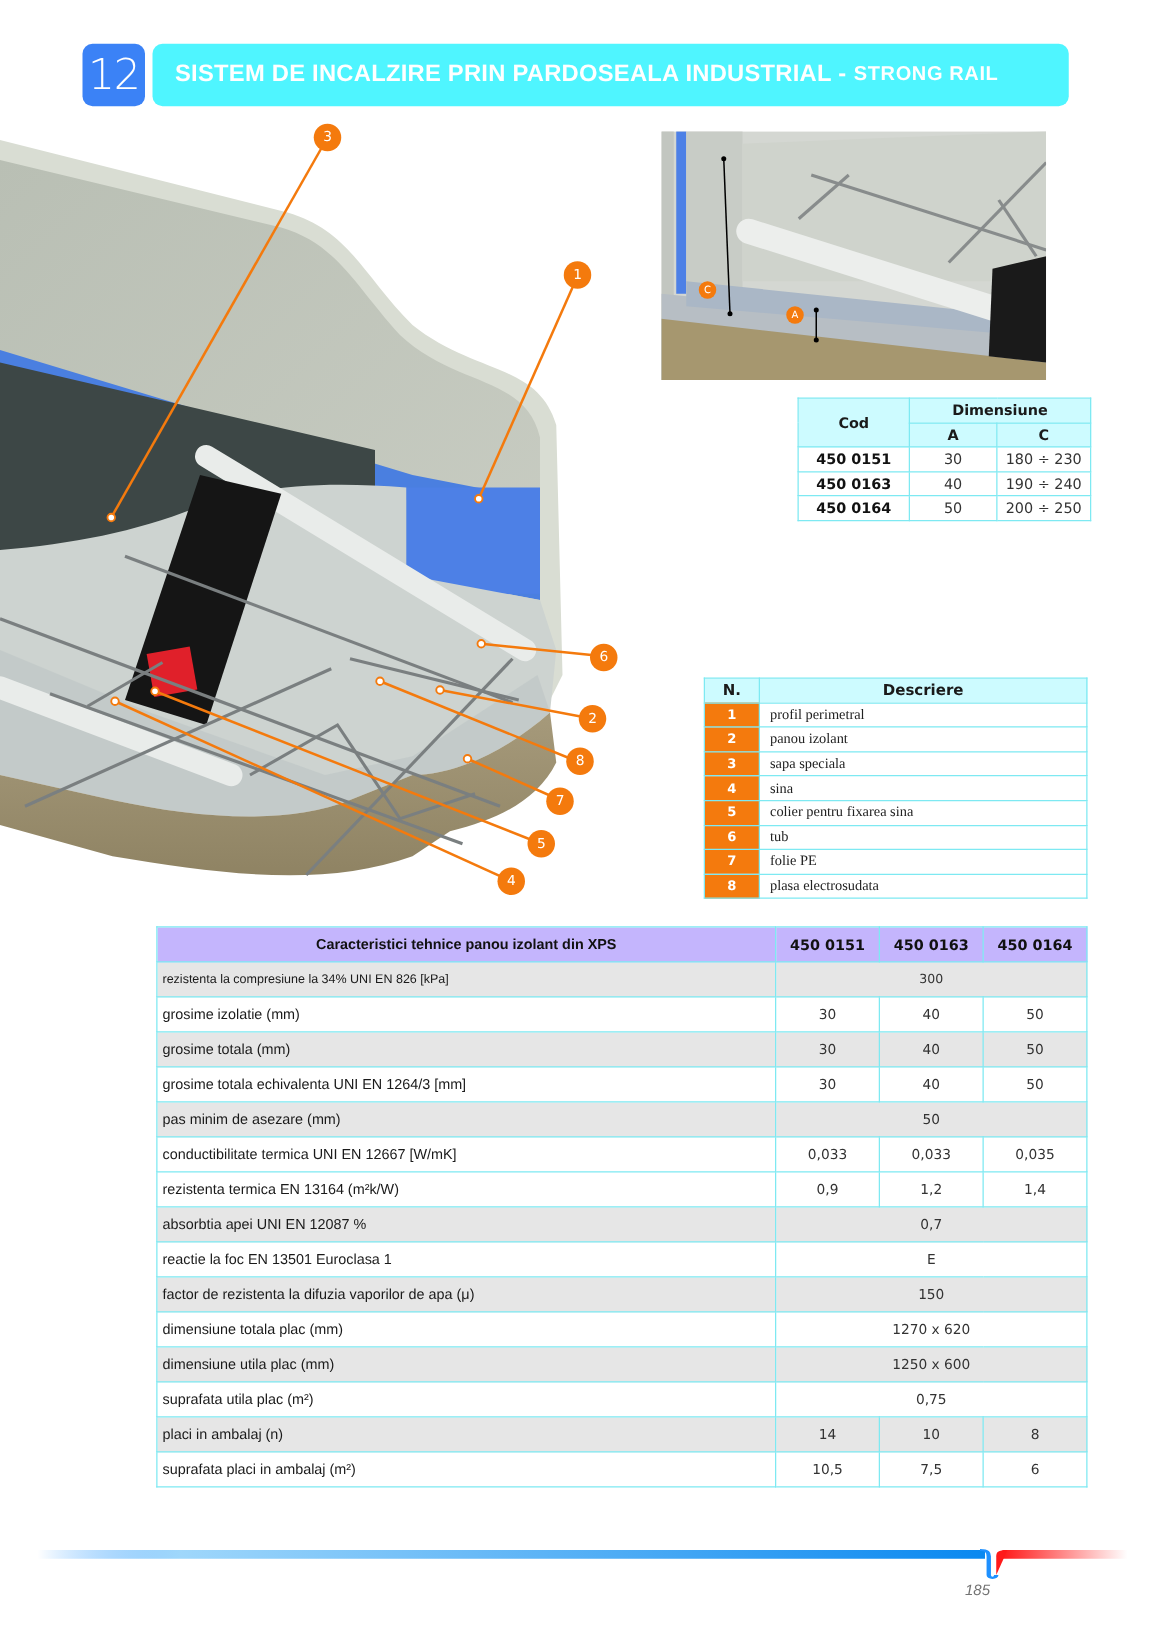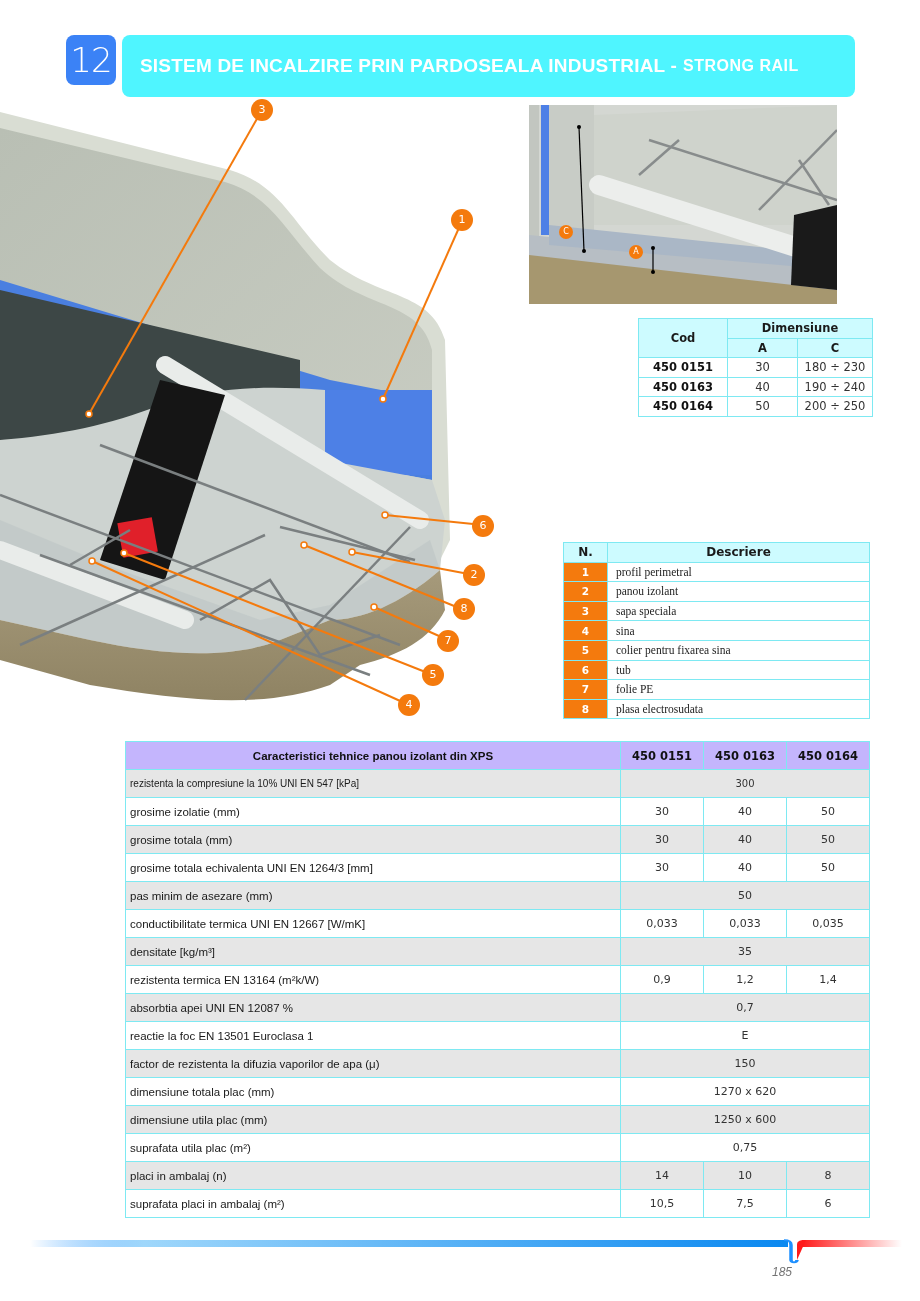--- a/index.html
+++ b/index.html
@@ -7,21 +7,21 @@
   body { position: relative; font-family: "DejaVu Sans", sans-serif; color: #1a1a1a; }
 
   
   .chapter-num {
     position: absolute; left: 66px; top: 35px; width: 50px; height: 50px;
     background: #3b82f6; border-radius: 8px;
     color: #fff; font-size: 34px; font-weight: 300; line-height: 50px; text-align: center;
     font-family: "DejaVu Sans", sans-serif; letter-spacing: -1px;
   }
   .title-band {
-    position: absolute; left: 122px; top: 35px; width: 733px; height: 62px;
+    position: absolute; left: 122px; top: 35px; width: 733px; height: 50px;
     background: #4ff5ff; border-radius: 8px;
     color: #fff; display: flex; align-items: center; padding-left: 18px;
     font-family: "Liberation Sans", sans-serif;
   }
   .title-band .t1 { font-size: 19px; font-weight: 700; letter-spacing: 0.2px; }
   .title-band .t2 { font-size: 16px; font-weight: 700; margin-left: 6px; letter-spacing: 0.5px; }
 
   
   .illustration { position: absolute; left: 0; top: 100px; width: 500px; height: 620px; }
   .illustration svg { width: 100%; height: 100%; display: block; }
@@ -246,21 +246,21 @@
 
 <table class="spec-table">
   <tbody>
       <tr>
     <th>Caracteristici tehnice panou izolant din XPS</th>
     <th class="code">450 0151</th>
     <th class="code">450 0163</th>
     <th class="code">450 0164</th>
   </tr>
   <tr class="grey">
-    <td class="label small">rezistenta la compresiune la 10% UNI EN 547 [kPa]</td>
+    <td class="label small">rezistenta la compresiune la 34% UNI EN 826 [kPa]</td>
     <td class="val small" colspan="3">300</td>
   </tr>
   <tr class="white">
     <td class="label">grosime izolatie (mm)</td>
     <td class="val">30</td>
     <td class="val">40</td>
     <td class="val">50</td>
   </tr>
   <tr class="grey">
     <td class="label">grosime totala (mm)</td>
@@ -276,24 +276,20 @@
   </tr>
   <tr class="grey">
     <td class="label">pas minim de asezare (mm)</td>
     <td class="val" colspan="3">50</td>
   </tr>
   <tr class="white">
     <td class="label">conductibilitate termica UNI EN 12667 [W/mK]</td>
     <td class="val">0,033</td>
     <td class="val">0,033</td>
     <td class="val">0,035</td>
-  </tr>
-  <tr class="grey">
-    <td class="label">densitate [kg/m³]</td>
-    <td class="val" colspan="3">35</td>
   </tr>
   <tr class="white">
     <td class="label">rezistenta termica EN 13164 (m²k/W)</td>
     <td class="val">0,9</td>
     <td class="val">1,2</td>
     <td class="val">1,4</td>
   </tr>
   <tr class="grey">
     <td class="label">absorbtia apei UNI EN 12087 %</td>
     <td class="val" colspan="3">0,7</td>

